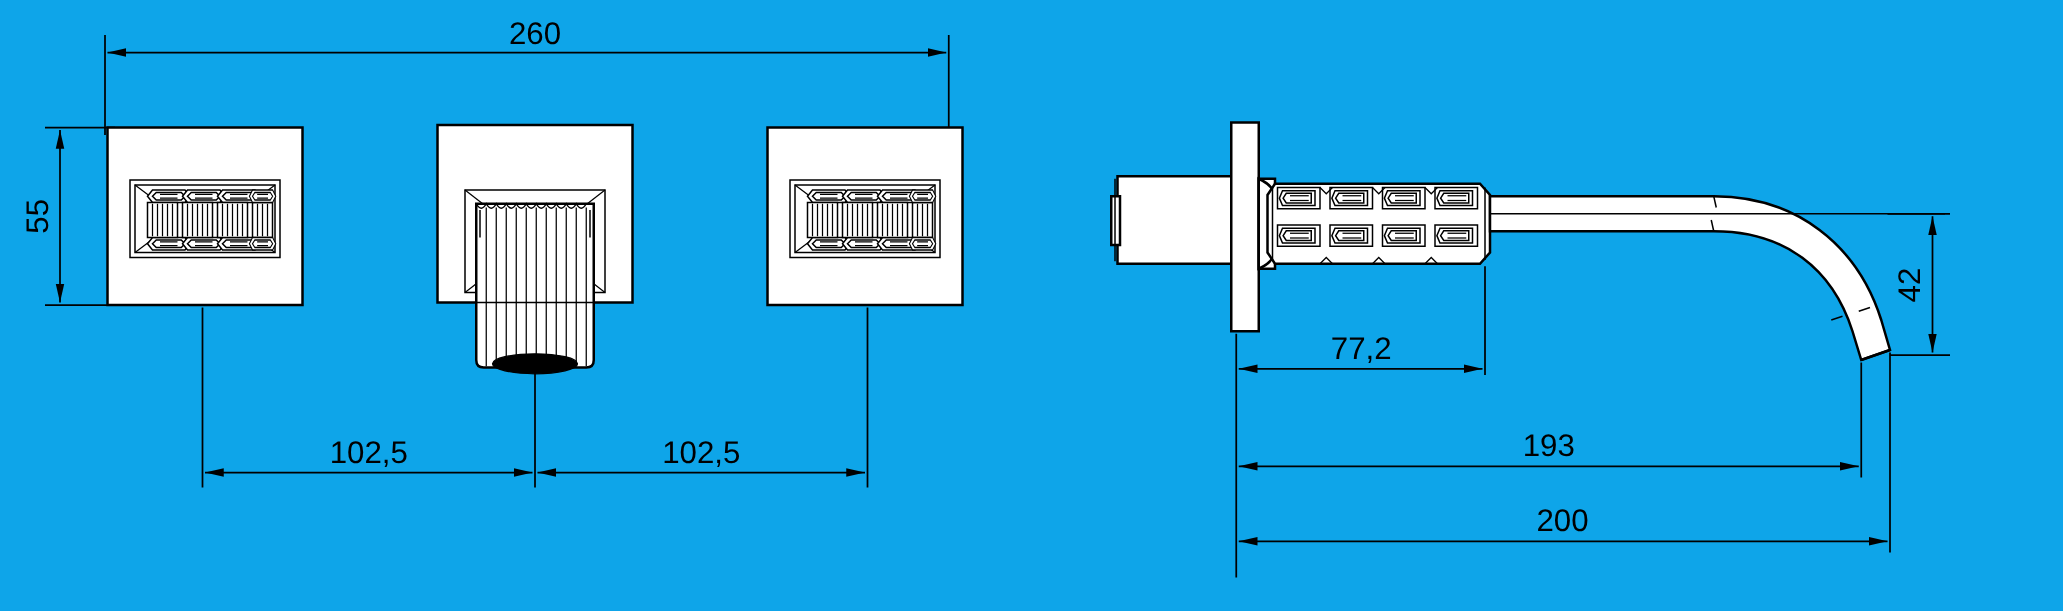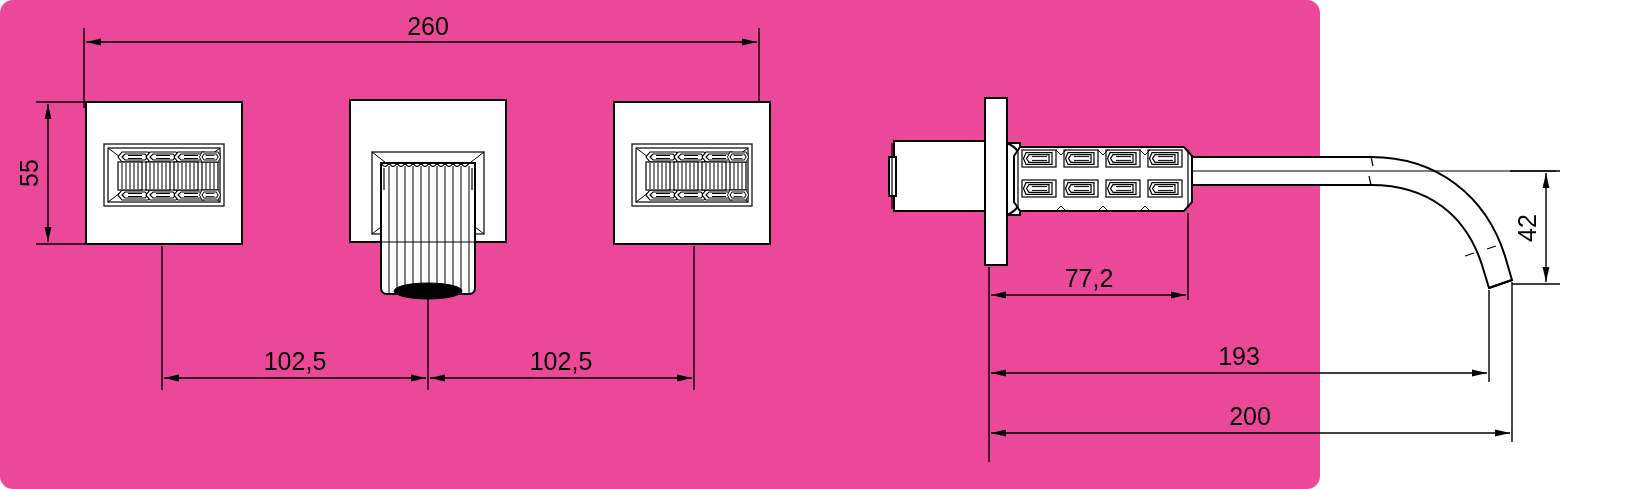--- a/index.html
+++ b/index.html
@@ -8,24 +8,23 @@
     background: #ffffff;
   }
   body {
     width: 1650px;
     height: 489px;
     font-family: "Liberation Sans", sans-serif;
     overflow: hidden;
   }
   #drawing-root {
     position: relative;
-    width: 1320px;
+    width: 1650px;
     height: 489px;
-    background: #ec4899;
-    border-radius: 13px;
+    background: #0ea5e9;
   }
   svg.cad {
     display: block;
     width: 1650px;
     height: 489px;
   }
   .ln    { stroke: #000000; fill: none; stroke-width: 2; }
   .ln-fine { stroke: #000000; fill: none; stroke-width: 1.2; }
   .ln-hair { stroke: #000000; fill: none; stroke-width: 1; }
   .dim   { stroke: #000000; fill: none; stroke-width: 1.4; }

